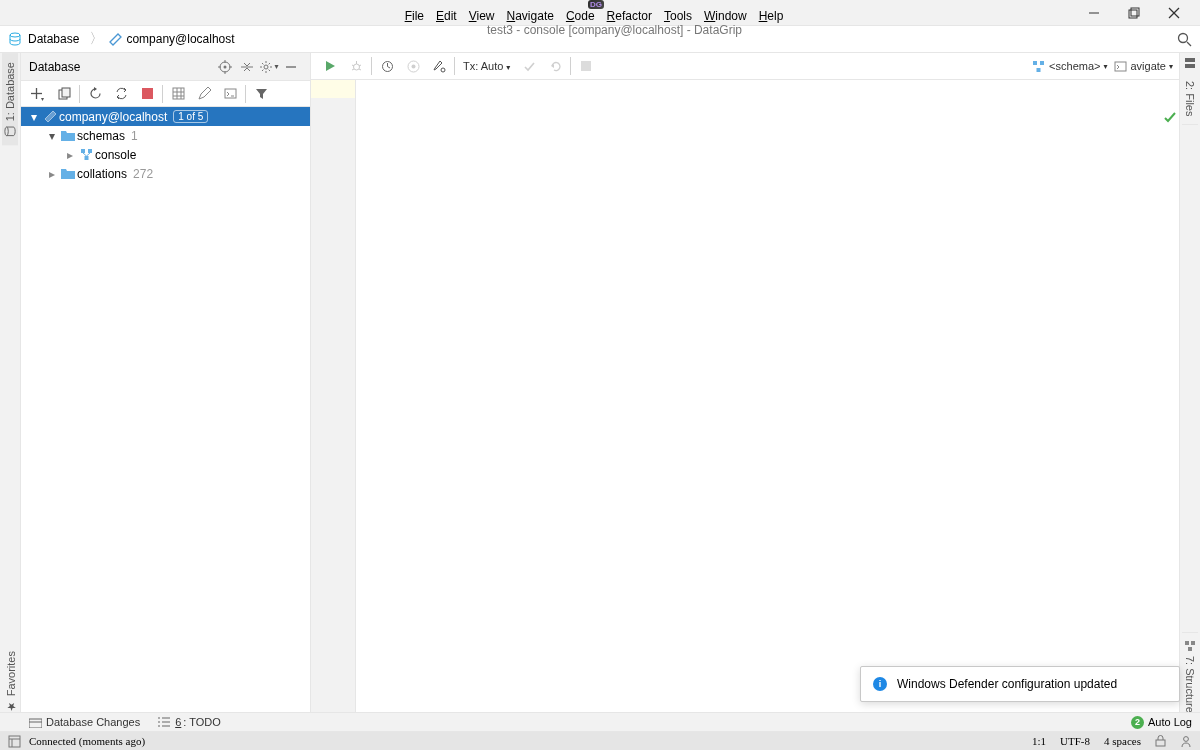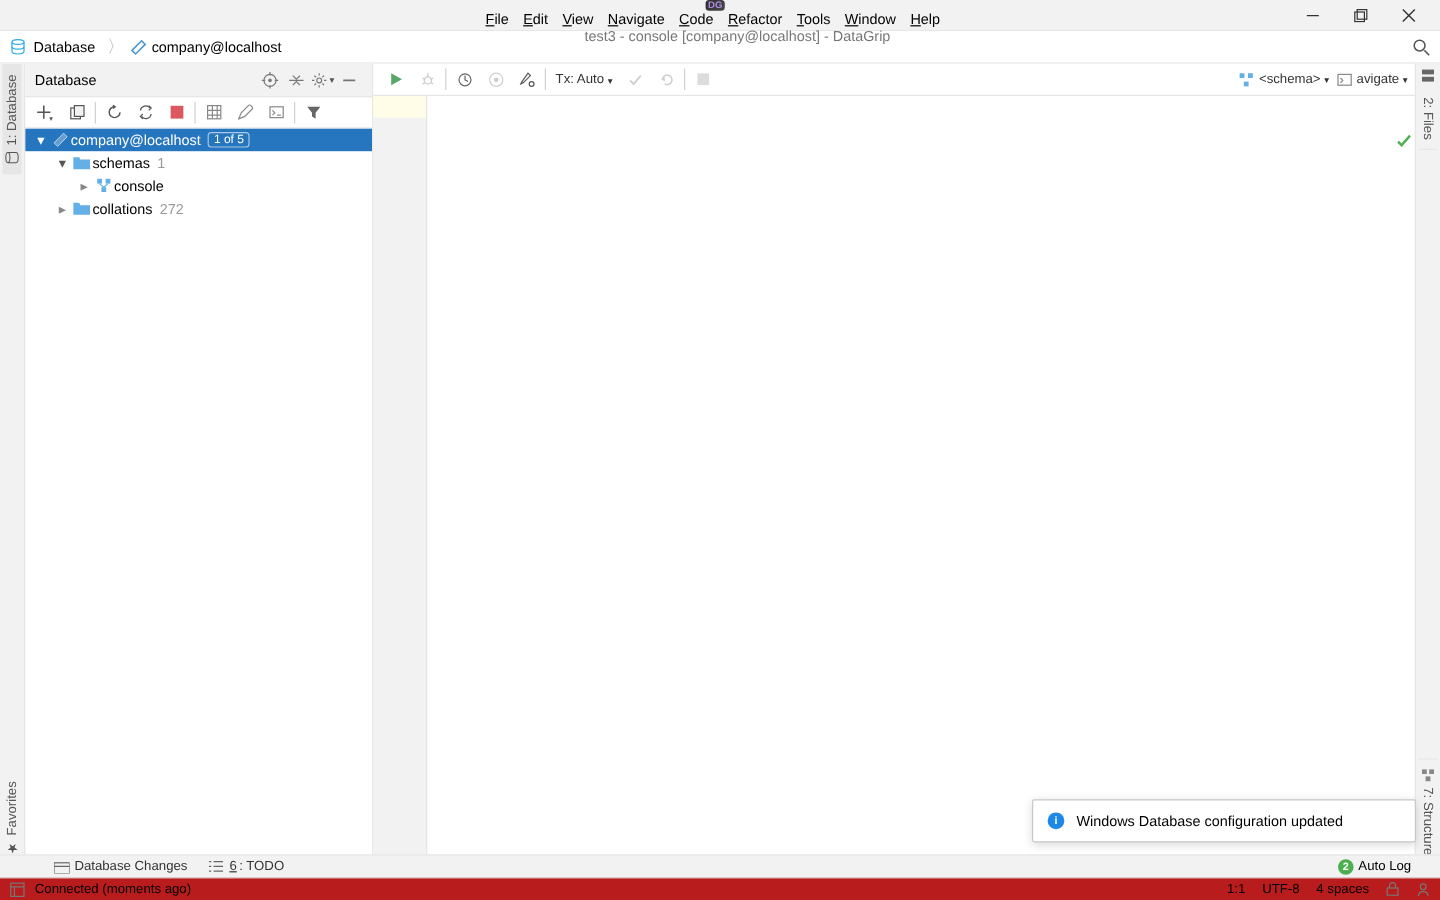--- a/index.html
+++ b/index.html
@@ -50,26 +50,26 @@
 .spacer{flex:1;}
 .combo{ display:flex; align-items:center; margin-left:6px; font-size:11px; color:#333;}
 .editor-body { flex:1; display:flex;}
 .gutter-col{ width:45px; background:#f2f2f2; border-right:1px solid #e6e6e6;}
 .gutter-line{ height:18px; background:#fffde7;}
 .code-area{ flex:1; position:relative;}
 .code-line{ height:18px;}
 .right-gutter { width:21px; background:#f2f2f2; border-left:1px solid #e6e6e6; display:flex; flex-direction:column; align-items:center;}
 .notification { position:absolute; right:20px; bottom:48px; width:320px; height:36px; background:#fff; border:1px solid #c8c8c8; box-shadow:0 2px 8px rgba(0,0,0,0.15); display:flex; align-items:center; padding:0 12px; border-radius:2px;}
 .notif-icon{ width:14px; height:14px; border-radius:50%; background:#1e88e5; color:#fff; font-size:9px; display:flex; align-items:center; justify-content:center; font-weight:bold; margin-right:10px;}
-.bottom-bar1 { position:absolute; bottom:19px; left:0; right:0; height:19px; background:#f2f2f2; border-top:1px solid #e6e6e6; display:flex; align-items:center; padding:0 24px; font-size:11px;}
+.bottom-bar1 { position:absolute; bottom:19px; left:0; right:0; height:19px; background:#f2f2f2; border-top:1px solid #e6e6e6; display:flex; align-items:center; padding:0 8px; font-size:11px;}
 .bottom-item { display:flex; align-items:center; margin-right:18px; color:#333;}
 .bottom-item .num { text-decoration:underline; margin-right:2px;}
 .event-log{ margin-left:auto; display:flex; align-items:center;}
 .green-badge{ width:13px; height:13px; border-radius:50%; background:#4caf50; color:#fff; font-size:9px; display:flex; align-items:center; justify-content:center; font-weight:bold; margin-right:4px;}
-.status-bar { position:absolute; bottom:0; left:0; right:0; height:19px; background:#b91c1c; border-top:1px solid #e6e6e6; display:flex; align-items:center; padding:0 8px; font-size:11px;}
+.status-bar { position:absolute; bottom:0; left:0; right:0; height:19px; background:#e5e5e5; border-top:1px solid #e6e6e6; display:flex; align-items:center; padding:0 8px; font-size:11px;font-family:Liberation Serif, serif;}
 .status-right{ margin-left:auto; display:flex; align-items:center; gap:14px;}
 .green-check{color:#4caf50; position:absolute; right:4px; top:58px;}
 svg{display:block;}
 .folder-svg{fill:#64b0e6;}
 .schema-svg{fill:#64b0e6;}
 </style>
 </head>
 <body>
 
 <div class="menubar">
@@ -407,21 +407,21 @@
 </div>
 
 <div class="green-check" style="position:absolute; right:24px; top:112px;">
     <svg width="12" height="12" viewBox="0 0 12 12">
       <path d="M1 6l3 3 7-8" fill="none" stroke="#4caf50" stroke-width="2"></path>
     </svg>
   </div>
 
 <div class="notification">
   <div class="notif-icon">i</div>
-  <span>Windows Database configuration updated</span>
+  <span>Windows Defender configuration updated</span>
 </div>
 
 <div class="bottom-bar1">
   <span style="width:21px;"></span>
   <span class="bottom-item">
     <svg width="13" height="11" viewBox="0 0 13 11" style="margin-right:4px;">
         <rect x="0" y="2" width="13" height="9" fill="none" stroke="#666"></rect>
         <line x1="0" y1="5" x2="13" y2="5" stroke="#666"></line>
       </svg>
     <span>Database Changes</span>

